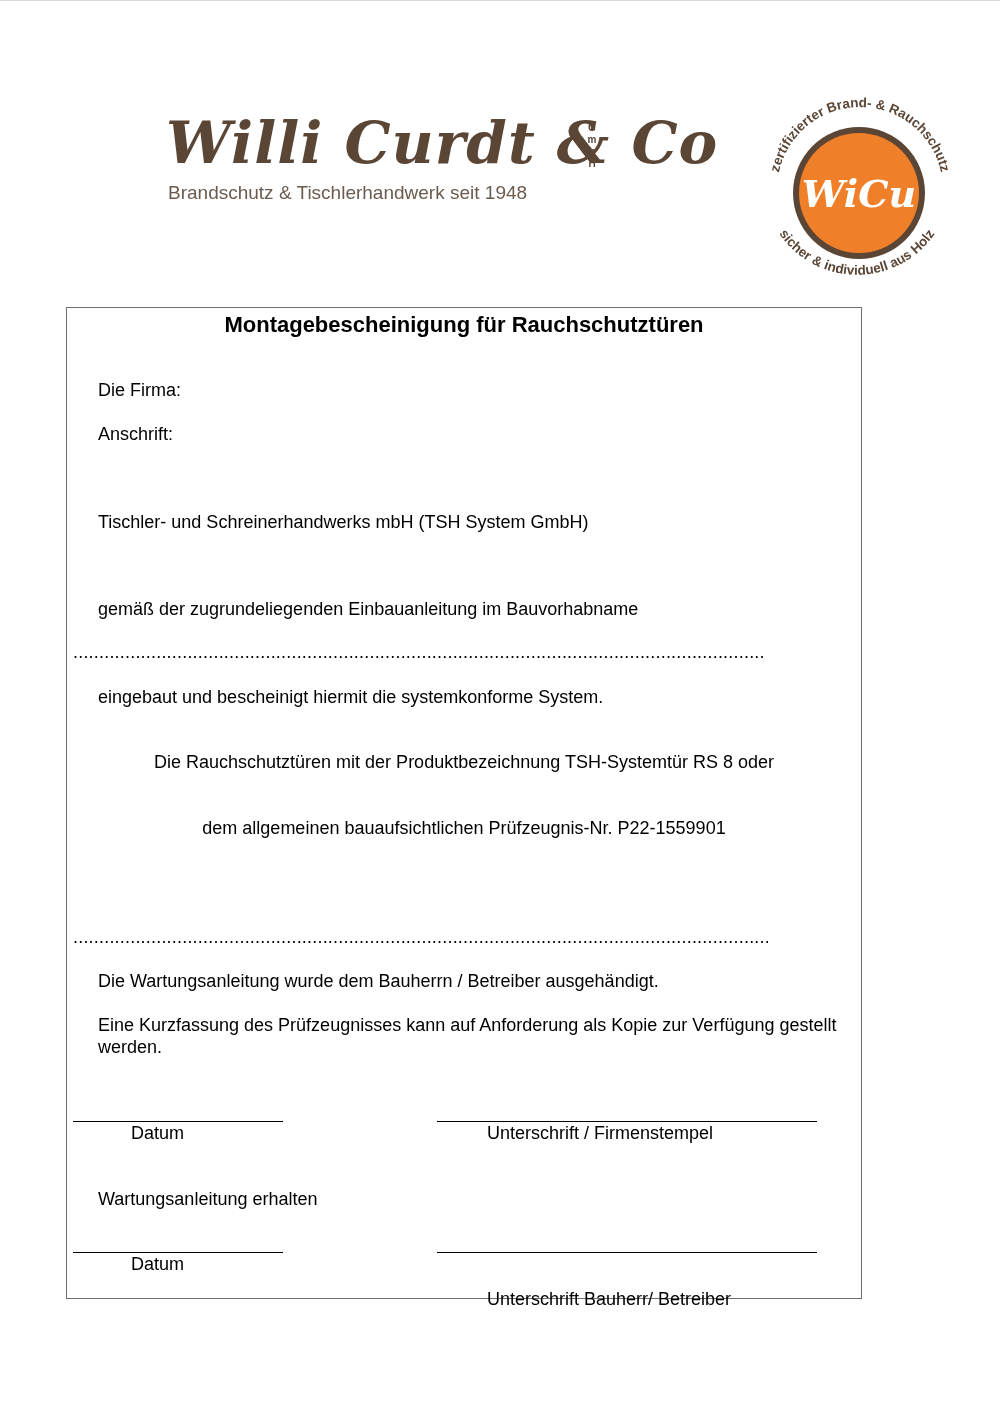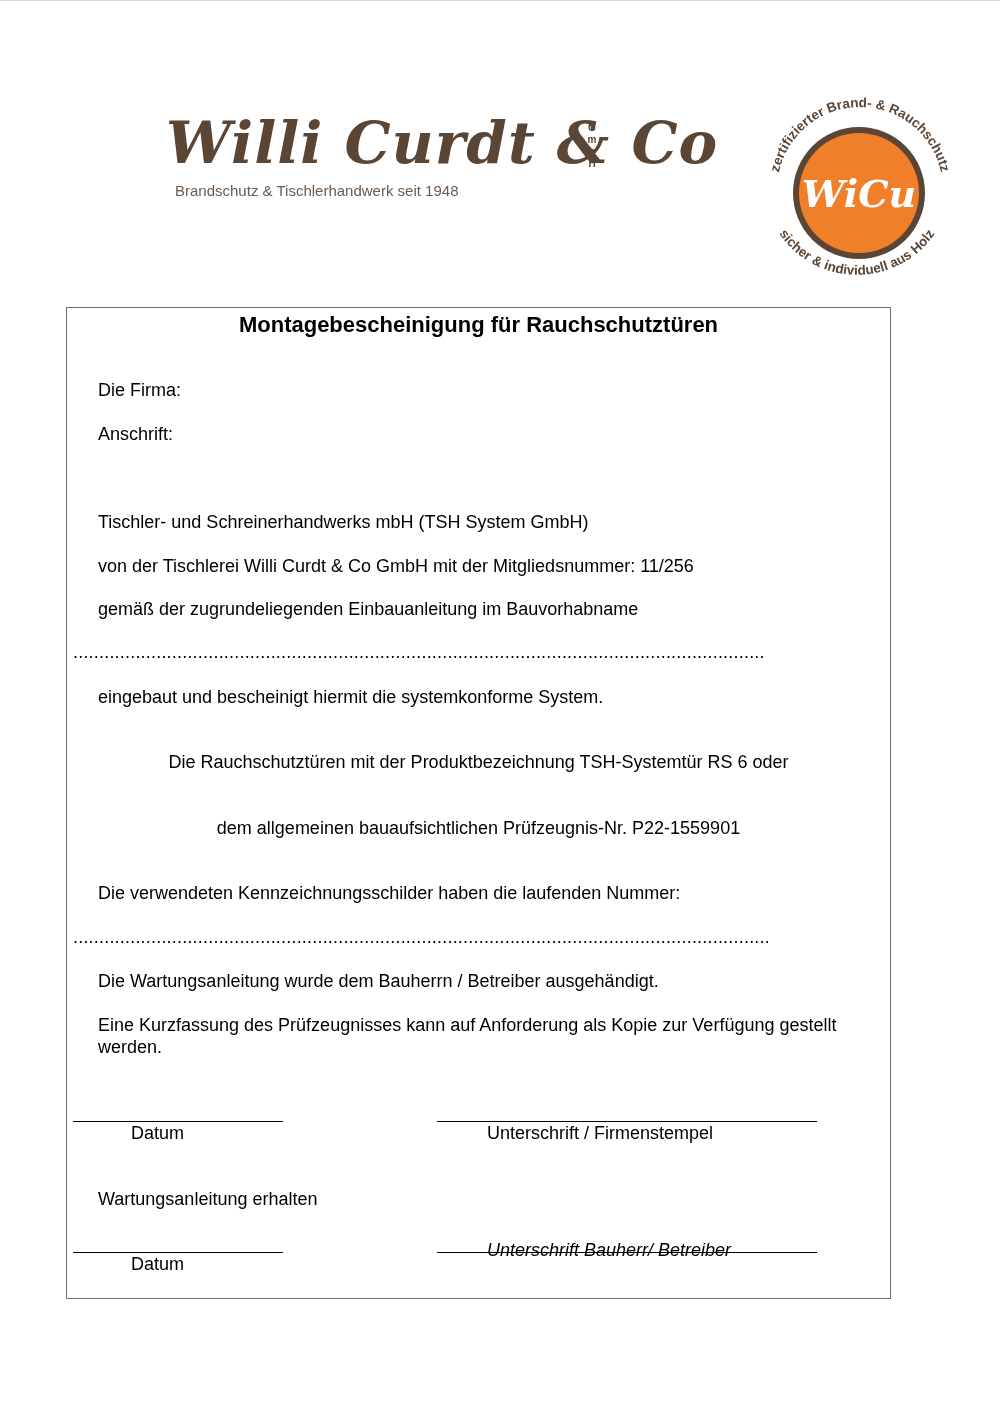--- a/index.html
+++ b/index.html
@@ -3,25 +3,25 @@
 <meta charset="utf-8">
 <style>
   html, body { margin: 0; padding: 0; background: #ffffff; }
   body { width: 1000px; height: 1415px; position: relative; overflow: hidden; font-family: "Liberation Sans", sans-serif; color: #000; }
   .topline { position: absolute; left: 0; top: 0; width: 1000px; height: 1px; background: #d8d8d8; }
 
   .logo { position: absolute; left: 166px; top: 108px; width: 440px; height: 100px; }
   .logo-script { position: absolute; left: 0; top: 0; font-family: "DejaVu Serif", serif; font-style: italic; font-weight: bold; font-size: 58px; color: #5b4636; letter-spacing: 1px; line-height: 70px; white-space: nowrap; }
   .logo-gmbh { position: absolute; left: 420px; top: 14px; width: 12px; font-family: "Liberation Sans", sans-serif; font-weight: bold; font-size: 10px; line-height: 12px; color: #5b4636; text-align: center; }
   .logo-gmbh span { display: block; }
-  .logo-tagline { position: absolute; left: 2px; top: 74px; font-size: 15px; color: #6b5a4d; white-space: nowrap; margin-left: 7px; }
+  .logo-tagline { position: absolute; left: 2px; top: 74px; font-size: 19px; color: #6b5a4d; white-space: nowrap; }
 
   .seal { position: absolute; left: 755px; top: 90px; width: 210px; height: 200px; }
 
-  .doc-box { position: absolute; left: 66px; top: 307px; width: 794px; height: 990px; border: 1px solid #6f6f6f; padding-left: 29px; }
+  .doc-box { position: absolute; left: 66px; top: 307px; width: 794px; height: 990px; border: 1px solid #6f6f6f; }
   .doc-title { position: absolute; left: 0; right: 0; top: 4px; text-align: center; font-weight: bold; font-size: 22px; }
   .t { position: absolute; left: 6px; font-size: 18px; line-height: 22px; white-space: nowrap; margin-left: 25px; }
   .c { position: absolute; left: 0; right: 0; text-align: center; font-size: 18px; line-height: 22px; }
   .dots { position: absolute; left: 6px; font-size: 18px; letter-spacing: 0.2px; white-space: nowrap; overflow: hidden; }
   .sigline { position: absolute; height: 1px; background: #000; }
   .siglabel { position: absolute; font-size: 18px; white-space: nowrap; }
 </style>
 </head>
 <body>
 
@@ -54,38 +54,36 @@
   </text>
 </svg>
 
 <div class="doc-box">
   <div class="doc-title">Montagebescheinigung für Rauchschutztüren</div>
 
   <div class="t" style="top:71px;">Die Firma:</div>
   <div class="t" style="top:115px;">Anschrift:</div>
 
   <div class="t" style="top:203px;">Tischler- und Schreinerhandwerks mbH (TSH System GmbH)</div>
-  <div class="t" style="top:247px;">von der Tischlerei Willi Curdt &amp; Co GmbH mit der Mitgliedsnummer: 11/256</div>
   <div class="t" style="top:290px;">gemäß der zugrundeliegenden Einbauanleitung im Bauvorhabname</div>
   <div class="dots" style="top:334px; width:690px;">..........................................................................................................................................</div>
   <div class="t" style="top:378px;">eingebaut und bescheinigt hiermit die systemkonforme System.</div>
 
-  <div class="c" style="top:443px;">Die Rauchschutztüren mit der Produktbezeichnung TSH-Systemtür RS 6 oder</div>
+  <div class="c" style="top:443px;">Die Rauchschutztüren mit der Produktbezeichnung TSH-Systemtür RS 8 oder</div>
   <div class="c" style="top:509px;">dem allgemeinen bauaufsichtlichen Prüfzeugnis-Nr. P22-1559901</div>
 
-  <div class="t" style="top:574px;">Die verwendeten Kennzeichnungsschilder haben die laufenden Nummer:</div>
   <div class="dots" style="top:619px; width:695px;">...........................................................................................................................................</div>
   <div class="t" style="top:662px;">Die Wartungsanleitung wurde dem Bauherrn / Betreiber ausgehändigt.</div>
   <div class="t" style="top:706px;">Eine Kurzfassung des Prüfzeugnisses kann auf Anforderung als Kopie zur Verfügung gestellt</div>
   <div class="t" style="top:728px;">werden.</div>
 
   <div class="sigline" style="left:6px; top:813px; width:210px;"></div>
   <div class="sigline" style="left:370px; top:813px; width:380px;"></div>
   <div class="siglabel" style="left:64px; top:815px;">Datum</div>
   <div class="siglabel" style="left:420px; top:815px;">Unterschrift / Firmenstempel</div>
 
   <div class="t" style="top:880px;">Wartungsanleitung erhalten</div>
 
   <div class="sigline" style="left:6px; top:944px; width:210px;"></div>
   <div class="sigline" style="left:370px; top:944px; width:380px;"></div>
   <div class="siglabel" style="left:64px; top:946px;">Datum</div>
-  <div class="siglabel" style="left:420px; top:932px;font-style:italic;">Unterschrift Bauherr/ Betreiber</div>
+  <div class="siglabel" style="left:420px; top:981px;">Unterschrift Bauherr/ Betreiber</div>
 </div>
 
 </body></html>

